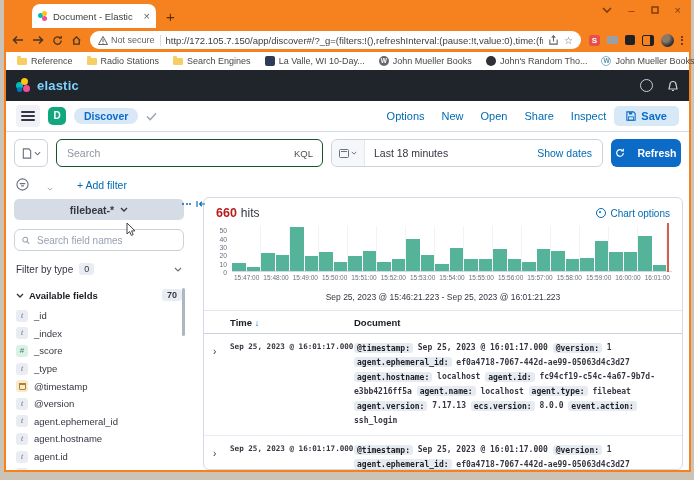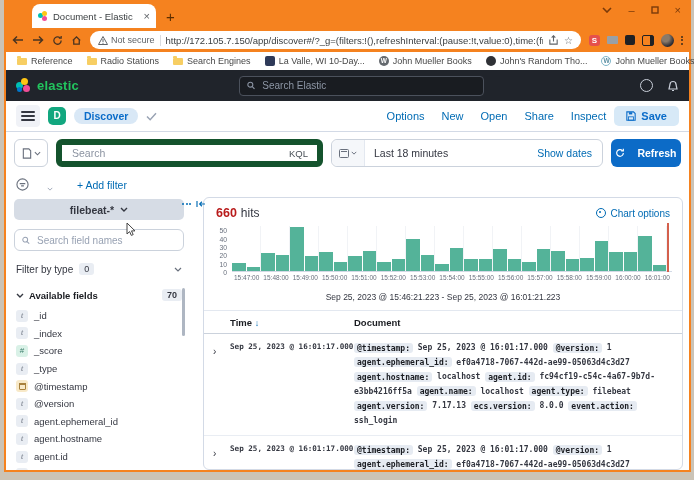--- a/index.html
+++ b/index.html
@@ -36,41 +36,41 @@
   .bmitem{display:flex;align-items:center;gap:4px;white-space:nowrap;}
   .folder{width:10px;height:7px;background:#F7CE63;border-radius:1px;position:relative;}
   .folder::before{content:"";position:absolute;left:0;top:-2px;width:4px;height:2px;background:#F7CE63;border-radius:1px 1px 0 0;}
   .fav{width:10px;height:10px;border-radius:50%;color:#fff;font-size:6.5px;font-weight:bold;text-align:center;line-height:10px;}
   .fav.navy{border-radius:2px;background:#2E3A59;}
   .fav.wp{background:#64696e;}
   .fav.dark{background:#2f3136;}
   .fav.teal{background:#fff;border:1px solid #7FB6C9;color:#5c8fa3;box-sizing:border-box;line-height:8px;}
   
   .kheader{height:31px;background:#20242B;display:flex;align-items:center;padding:0 10px;position:relative;}
-  .brand{display:flex;align-items:center;gap:6px;color:#22c55e;font-size:13px;font-weight:bold;letter-spacing:.2px;text-align:right;}
+  .brand{display:flex;align-items:center;gap:6px;color:#7dd3fc;font-size:13px;font-weight:bold;letter-spacing:.2px;text-align:right;}
   .elogo{width:15px;height:15px;position:relative;}
   .elogo i{position:absolute;border-radius:50%;}
   .ksearch{position:absolute;left:233px;width:245px;height:20px;border:1px solid #4b515c;border-radius:4px;background:#191c21;display:flex;align-items:center;padding:0 7px;gap:5px;box-sizing:border-box;}
   .ksearch input{background:transparent;border:none;outline:none;color:#98A2B3;font-size:10px;width:100%;font-family:"Liberation Sans",sans-serif;}
   .ksearch input::placeholder{color:#8d96a5;}
   .hdricons{margin-left:auto;display:flex;gap:14px;align-items:center;}
   .helpic{width:13px;height:13px;border:1.6px solid #C9CFD9;border-radius:50%;box-sizing:border-box;}
   
   .ktoolbar{height:30px;background:#fff;border-bottom:1px solid #D3DAE6;display:flex;align-items:center;padding:0 10px;gap:8px;}
   .burgerbox{width:24px;height:22px;background:#F0F2F7;border-radius:4px;display:flex;flex-direction:column;justify-content:center;gap:2.5px;padding:0 5px;box-sizing:border-box;}
   .burgerbox b{height:1.6px;background:#343741;border-radius:1px;}
   .spacebadge{width:18px;height:18px;border-radius:5px;background:#12A77F;color:#fff;font-size:10px;font-weight:bold;text-align:center;line-height:18px;}
   .crumb{background:#D9E8F6;color:#0A6CC9;font-size:10.5px;font-weight:bold;border-radius:9px;padding:2px 10px;}
   .actions{margin-left:auto;display:flex;align-items:center;gap:17px;}
   .alink{color:#006BB4;font-size:11px;}
   .savebtn{background:#D7E9F7;color:#0A6CC9;font-size:11px;font-weight:bold;border-radius:5px;padding:4px 12px;display:flex;align-items:center;gap:5px;}
   
   .querybar{background:#fff;padding:7px 8px 0 8px;display:flex;gap:8px;align-items:center;}
   .sqbox{width:34px;height:28px;border:1px solid #CBD2DC;border-radius:6px;display:flex;align-items:center;justify-content:center;gap:2px;box-sizing:border-box;background:#fff;}
-  .qsearch{flex:1;height:28px;border:6px solid #14532d;border-radius:6px;display:flex;align-items:center;padding:0 8px;box-sizing:border-box;position:relative;background:#fff;}
+  .qsearch{flex:1;height:28px;border:1px solid #14532d;border-radius:6px;display:flex;align-items:center;padding:0 8px;box-sizing:border-box;position:relative;background:#fff;}
   .qsearch input{border:none;outline:none;font-size:10.5px;color:#69707D;width:100%;font-family:"Liberation Sans",sans-serif;}
   .qsearch input::placeholder{color:#8B93A1;}
   .kql{position:absolute;right:9px;font-size:9.5px;color:#495057;}
   .dategrp{width:272px;height:28px;border:1px solid #CBD2DC;border-radius:6px;display:flex;align-items:center;box-sizing:border-box;background:#fff;}
   .calbtn{width:32px;height:100%;border-right:1px solid #E3E8F0;display:flex;align-items:center;justify-content:center;gap:2px;background:#F5F7FA;border-radius:6px 0 0 6px;}
   .calic{width:10px;height:9px;border:1.3px solid #69707D;border-radius:1.5px;position:relative;box-sizing:border-box;}
   .calic::before{content:"";position:absolute;left:1px;right:1px;top:1px;height:1.5px;background:#69707D;}
   .timerange{font-size:10.5px;color:#343741;margin-left:9px;}
   .showdates{margin-left:auto;margin-right:10px;font-size:10.5px;color:#006BB4;}
   .refbtn{width:70px;height:28px;background:#0C6BC7;border-radius:6px;color:#fff;font-size:10.5px;font-weight:bold;display:flex;align-items:center;justify-content:center;gap:12px;}
@@ -261,27 +261,20 @@
   <div class="kheader">
     <span class="brand">
       <span class="elogo">
         <i style="left:0;top:4px;width:7px;height:7px;background:#00BFB3"></i>
         <i style="left:5px;top:0;width:7px;height:7px;background:#FEC514"></i>
         <i style="left:7px;top:7px;width:7px;height:7px;background:#F04E98"></i>
         <i style="left:1px;top:9px;width:5px;height:5px;background:#0077CC"></i>
       </span>
       <span>elastic</span>
     </span>
-    <div class="ksearch">
-      <svg class="ic" width="9" height="9" viewBox="0 0 10 10">
-            <circle cx="4" cy="4" r="3" fill="none" stroke="#8d96a5" stroke-width="1.3"></circle>
-            <path d="M6.3 6.3 9 9" stroke="#8d96a5" stroke-width="1.3"></path>
-          </svg>
-      <input placeholder="Search Elastic" style="">
-    </div>
     <div class="hdricons">
       <span class="helpic"></span>
       <span>
             <svg class="ic" width="12" height="12" viewBox="0 0 12 12">
               <path d="M6 1.5c-2 0-3 1.5-3 3L2 9h8L9 4.5c0-1.5-1-3-3-3z" fill="none" stroke="#C9CFD9" stroke-width="1.2"></path>
               <path d="M5 10.5h2" stroke="#C9CFD9" stroke-width="1.2"></path>
             </svg>
           </span>
     </div>
   </div>

